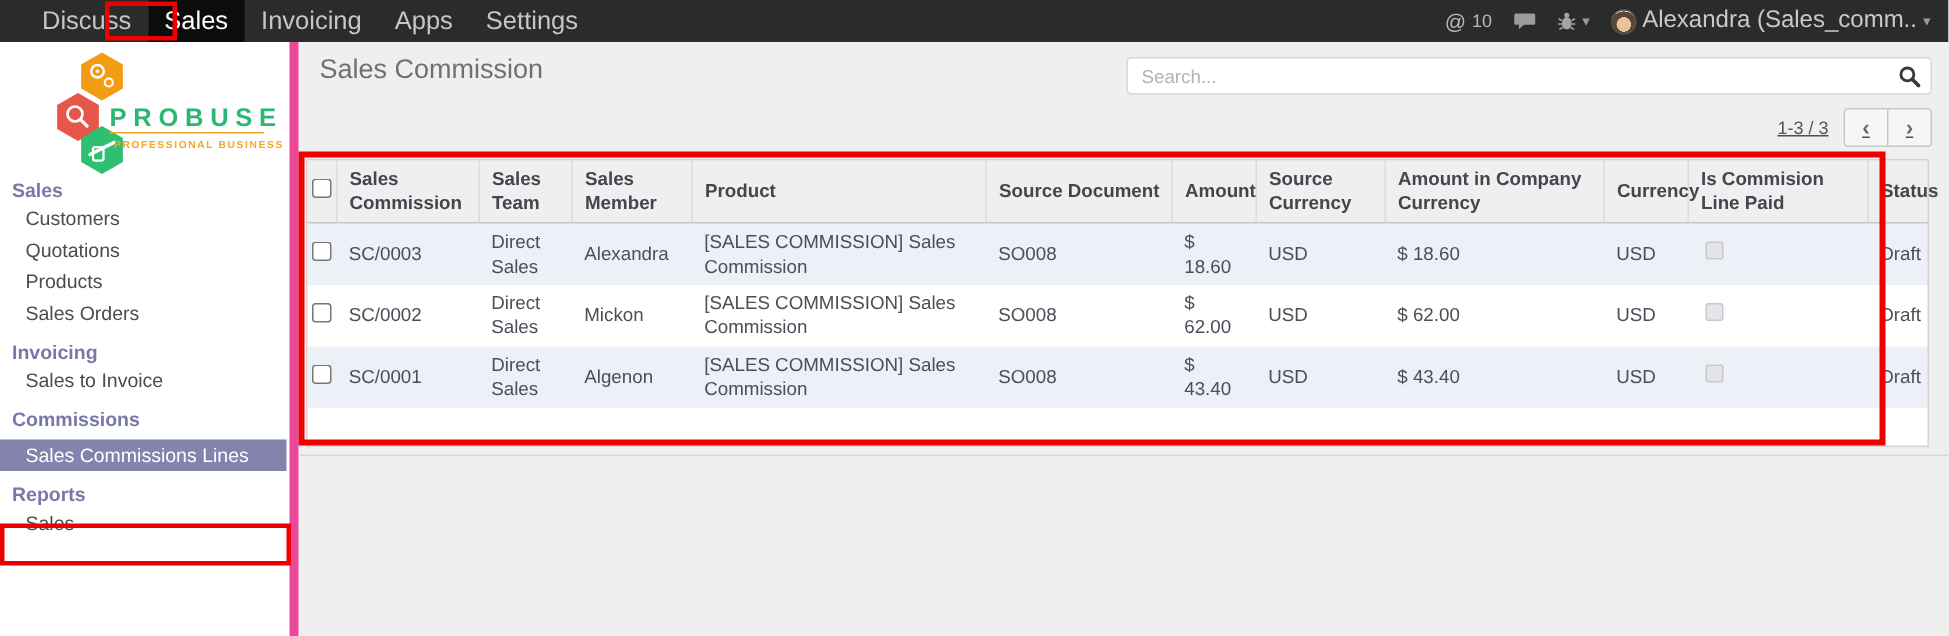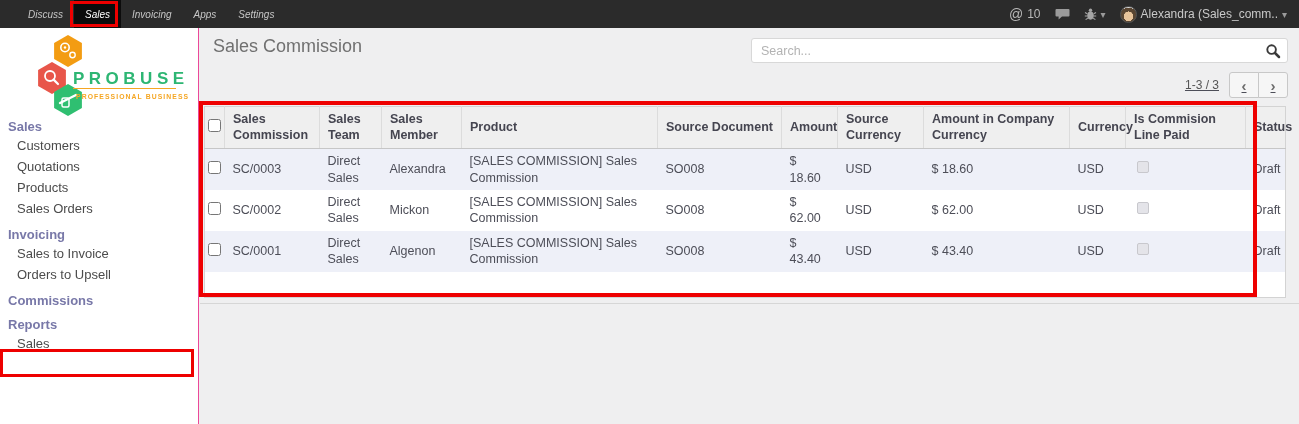--- a/index.html
+++ b/index.html
@@ -12,39 +12,39 @@
     color:#4d4e58;
   }
   
   .navbar {
     position:absolute; left:0; top:0; width:1299px; height:28px;
     background:#2b2b2b; display:flex; align-items:center; justify-content:space-between;
     z-index:10;
   }
   .nav-left { display:flex; align-items:center; padding-left:17px; height:100%; }
   .nav-item {
-    color:#c6c6c6; font-size:10px; padding:0 11px; height:100%;
-    display:flex; align-items:center; cursor:pointer; text-decoration:none;font-style:italic;
+    color:#c6c6c6; font-size:17px; padding:0 11px; height:100%;
+    display:flex; align-items:center; cursor:pointer; text-decoration:none;
   }
   .nav-item.active { background:#0c0c0c; color:#ffffff; }
   .nav-right { display:flex; align-items:center; gap:14px; padding-right:12px; height:100%; }
   .nav-right .grp { display:flex; align-items:center; gap:4px; color:#b9b9b9; font-size:12px; cursor:pointer; }
   .at-glyph { font-size:14px; color:#b9b9b9; }
   .caret { color:#9a9a9a; font-size:10px; }
   .avatar {
     width:17px; height:17px; border-radius:50%;
     background:radial-gradient(circle at 50% 62%, #e8c49a 0 40%, #5a4632 41% 72%, #d9d9d9 73%);
     border:1px solid #555;
   }
-  .user-label { color:#c9c9c9; font-size:12px; white-space:nowrap; }
+  .user-label { color:#c9c9c9; font-size:16px; white-space:nowrap; }
 
   
   .sidebar {
     position:absolute; left:0; top:28px; width:199px; height:396px;
-    background:#ffffff; border-right:1px solid #ec4899;
+    background:#ffffff; border-right:6px solid #ec4899;
   }
   .logo-box { width:199px; height:88px; padding:4px 0 0 28px; }
   .menu { list-style:none; padding-top:3px; }
   .menu li { font-size:13px; line-height:21px; height:21px; padding-left:17px; color:#4b4b4b; cursor:pointer; white-space:nowrap; }
   .menu li.hdr { font-weight:bold; color:#7878a8; padding-left:8px; height:16px; line-height:16px; margin-top:8px; }
   .menu li.hdr.first { margin-top:2px; }
   .menu li.hdr.joined { margin-top:0; }
   .menu li.selected { background:#8383ad; color:#ffffff; width:191px; margin-top:5px; }
 
   
@@ -160,22 +160,22 @@
     </svg>
   </div>
   <ul class="menu">
     <li class="hdr joined">Sales</li>
     <li>Customers</li>
     <li>Quotations</li>
     <li>Products</li>
     <li>Sales Orders</li>
     <li class="hdr">Invoicing</li>
     <li>Sales to Invoice</li>
-    <li>Orders to Upsell</li>
     <li class="hdr">Commissions</li>
+    <li class="selected">Sales Commissions Lines</li>
     <li class="hdr">Reports</li>
     <li>Sales</li>
   </ul>
 </aside>
 
 <main class="main">
   <h1 class="page-title">Sales Commission</h1>
 
   <div class="search-box">
     <input type="text" placeholder="Search..." style="">

